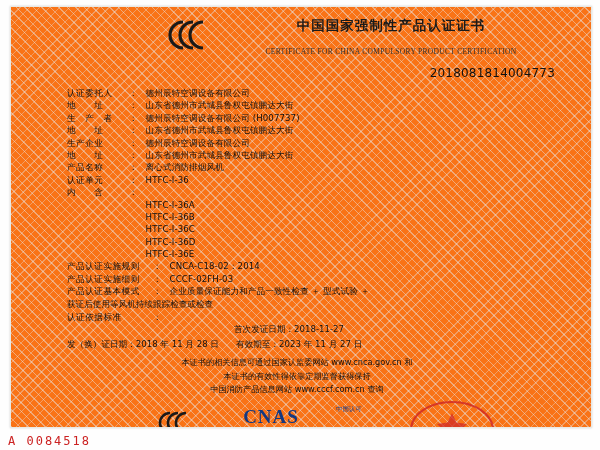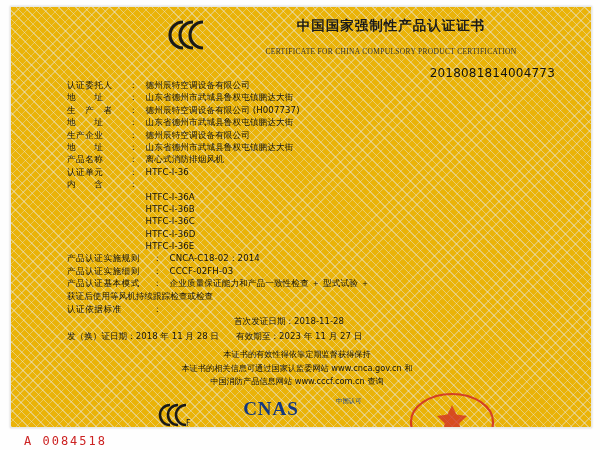--- a/index.html
+++ b/index.html
@@ -19,21 +19,21 @@
     height: 450px;
     background: #fefefe;
     overflow: hidden;
   }
   .cert {
     position: absolute;
     left: 10px;
     top: 6px;
     width: 580px;
     height: 420px;
-    background: #eab308;
+    background: #f97316;
     border: 1px solid #e9e9e4;
     box-shadow: 0 0 2px rgba(0,0,0,0.18);
     overflow: hidden;
   }
   
   .cert::before {
     content: "";
     position: absolute;
     left: 0; top: 0; right: 0; bottom: 0;
     background:
@@ -88,21 +88,21 @@
   }
   .cert-no {
     position: absolute;
     right: 36px;
     top: 0px;
     font-size: 12px;
     color: #111;
     letter-spacing: 0.2px;
   }
   .rows {
-    margin-top: 12px;
+    margin-top: 20px;
     padding-left: 56px;
   }
   .row {
     display: flex;
     align-items: baseline;
     height: 12.4px;
   }
   .lbl {
     width: 62px;
     flex: 0 0 62px;
@@ -195,21 +195,21 @@
   .stamp {
     position: absolute;
     left: 395px;
     top: -2px;
     width: 92px;
     height: 62px;
   }
 
   .serial {
     position: absolute;
-    left: 24px;
+    left: 8px;
     bottom: 2px;
     color: #cc2222;
     font-size: 12px;
     letter-spacing: 2px;
     font-family: "DejaVu Sans Mono", monospace;
   }
 
   
   .stamp svg { display: block; }
 </style>
@@ -330,26 +330,26 @@
       <div class="wrapline">获证后使用等风机持续跟踪检查或检查</div>
 
       <div class="rows" style="margin-top:0">
         <div class="row">
           <span class="lbl wide">认证依据标准</span>
           <span class="colon">：</span>
         </div>
       </div>
 
 
-      <div class="centerline">首次发证日期：2018-11-28</div>
+      <div class="centerline">首次发证日期：2018-11-27</div>
       <div class="dates">发（换）证日期：2018 年 11 月 28 日　　有效期至：2023 年 11 月 27 日</div>
 
       <div class="notice">
+        <div>本证书的相关信息可通过国家认监委网站 www.cnca.gov.cn 和</div>
         <div>本证书的有效性得依靠定期监督获得保持</div>
-        <div>本证书的相关信息可通过国家认监委网站 www.cnca.gov.cn 和</div>
         <div>中国消防产品信息网站 www.cccf.com.cn 查询</div>
       </div>
 
       <div class="logos">
         <div class="ccc-small">
           <svg viewBox="0 0 42 32" width="42" height="32" aria-hidden="true">
             <g fill="none" stroke="#1a1a1a" stroke-width="2.6">
               <path d="M17,6 A10,10 0 1,0 17,26"></path>
               <path d="M25,6 A10,10 0 1,0 25,26"></path>
               <path d="M33,6 A10,10 0 1,0 33,26"></path>

